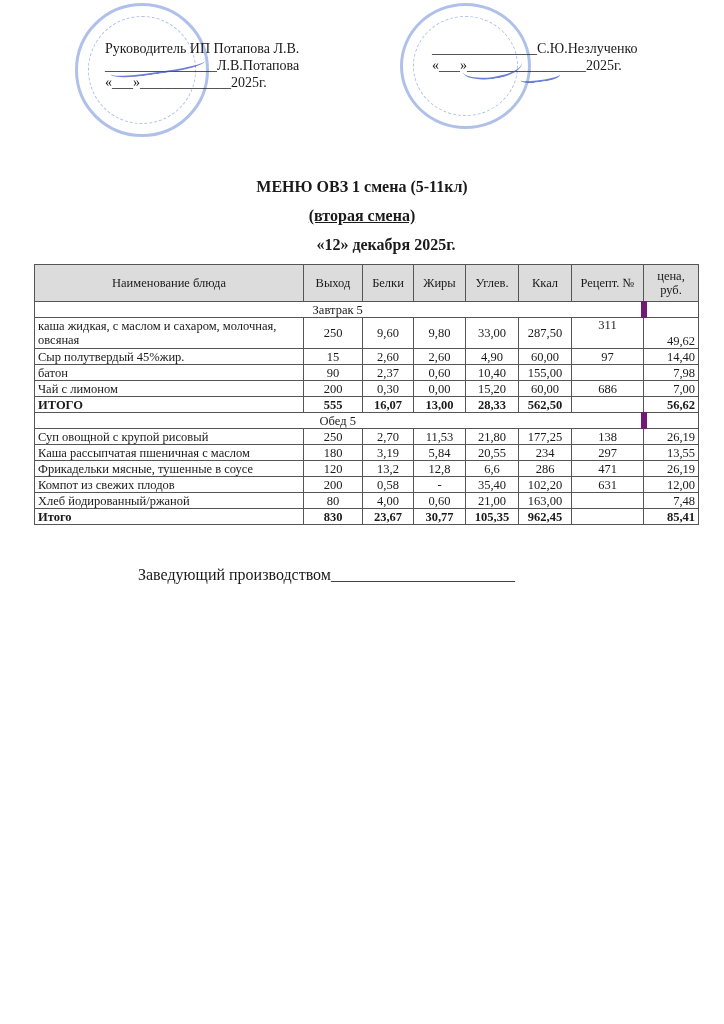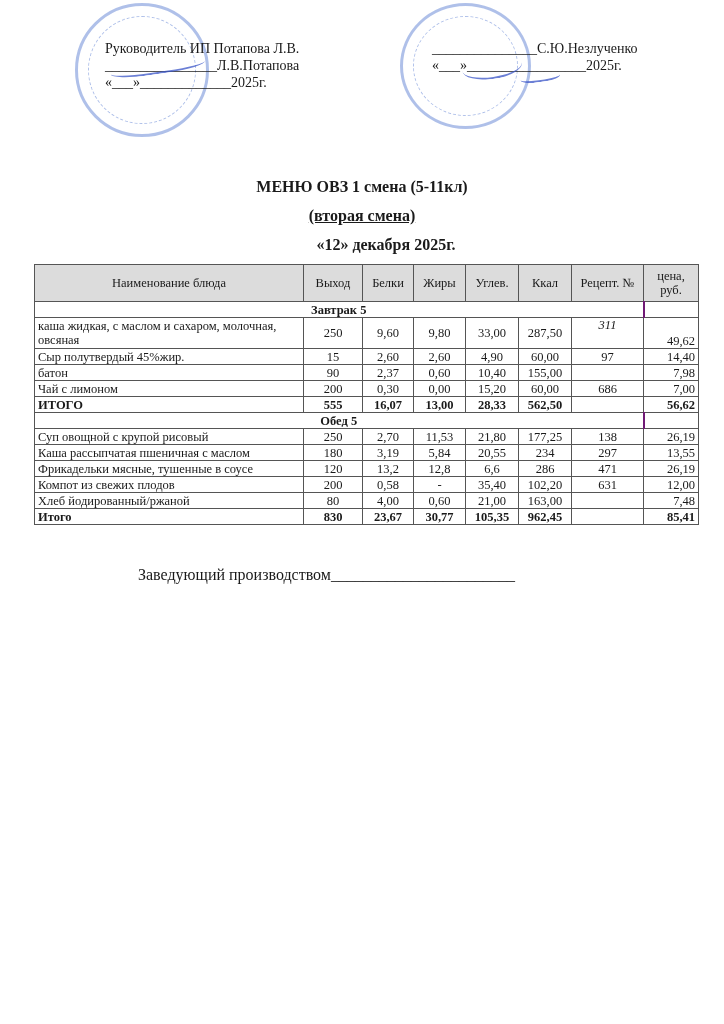--- a/index.html
+++ b/index.html
@@ -39,21 +39,21 @@
     border-collapse: collapse; font-size: 12.5px; table-layout: fixed;
   }
   table.menu td, table.menu th {
     border: 1px solid #555; padding: 0 3px; line-height: 14px; height: 15px;
   }
   table.menu th { background: #dcdcdc; font-weight: normal; height: 36px; text-align: center; }
   table.menu td.num { text-align: center; }
   table.menu td.price { text-align: right; }
   table.menu td.price.bottom { vertical-align: bottom; }
   table.menu tr.total td { font-weight: bold; }
-  table.menu tr.section td.section-name { text-align: center; font-weight: bold; border-right: 2px solid #701a75; }
+  table.menu tr.section td.section-name { text-align: center; font-weight: normal; border-right: 6px solid #701a75; }
   table.menu tr.tall td { height: 30px; }
   table.menu td.name { text-align: left; }
 
   .footer { position: absolute; left: 138px; top: 566px; font-size: 16px; }
 </style>
 </head>
 <body>
 
 <div class="stamp stamp-left"></div>
 <div class="stamp stamp-right"></div>
@@ -104,21 +104,21 @@
         <td colspan="7" class="section-name">Завтрак 5</td>
         <td></td>
       </tr>
       <tr class="tall">
         <td class="name">каша жидкая, с маслом и сахаром, молочная, овсяная</td>
         <td class="num">250</td>
         <td class="num">9,60</td>
         <td class="num">9,80</td>
         <td class="num">33,00</td>
         <td class="num">287,50</td>
-        <td class="num" style="vertical-align: top; font-style: italic;">311</td>
+        <td class="num" style="vertical-align: top;">311</td>
         <td class="price bottom">49,62</td>
       </tr>
       <tr>
         <td class="name">Сыр полутвердый 45%жир.</td>
         <td class="num">15</td>
         <td class="num">2,60</td>
         <td class="num">2,60</td>
         <td class="num">4,90</td>
         <td class="num">60,00</td>
         <td class="num">97</td>

